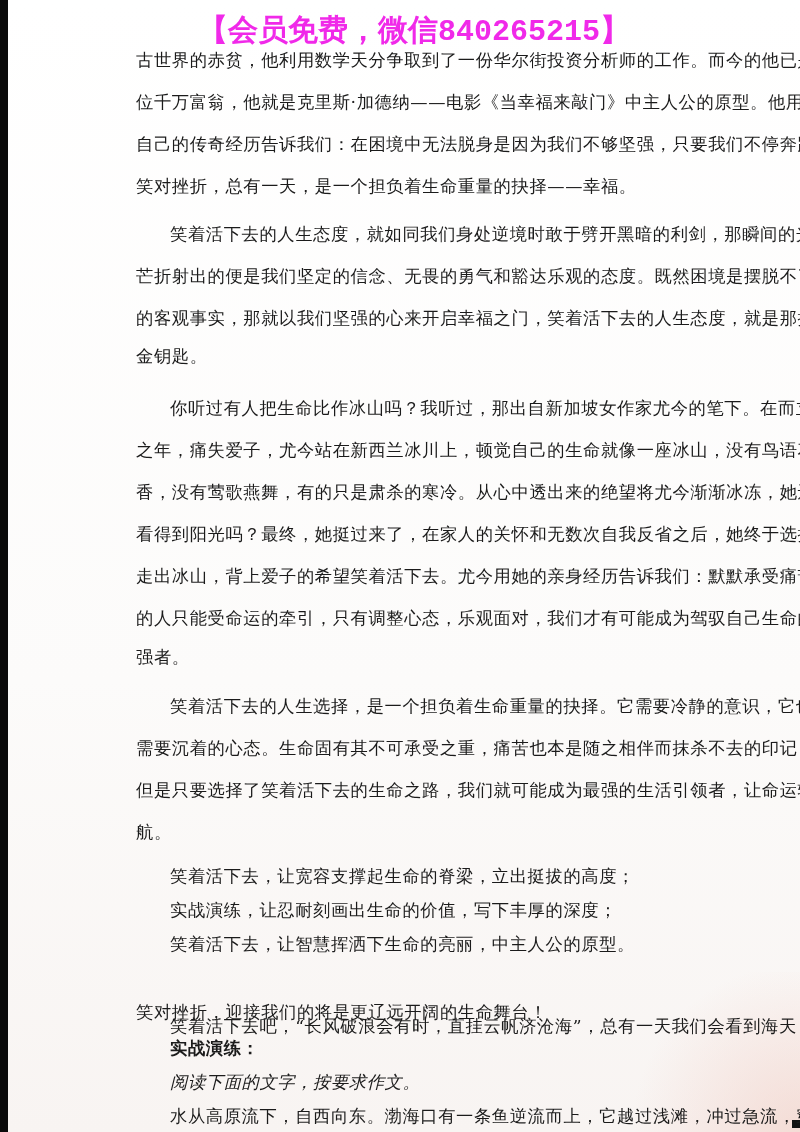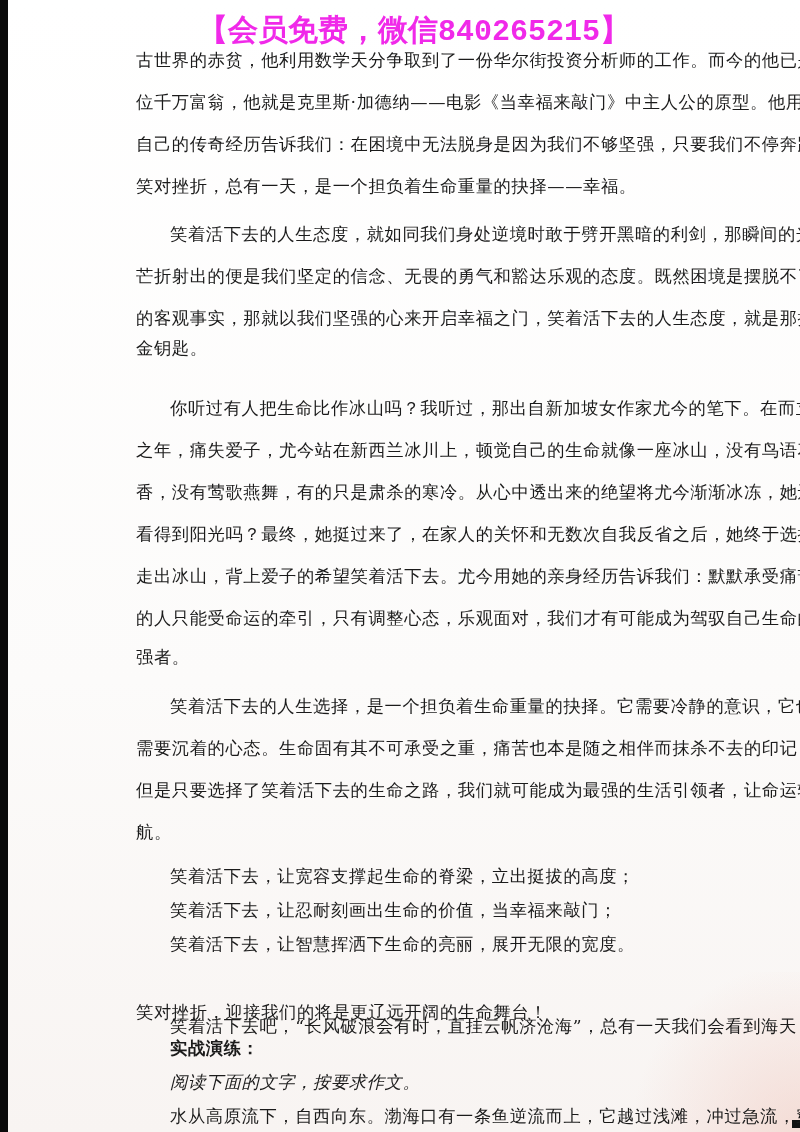--- a/index.html
+++ b/index.html
@@ -51,38 +51,38 @@
   <div class="content" style="top:0;">
 
     <div class="line" style="top:48px;">古世界的赤贫，他利用数学天分争取到了一份华尔街投资分析师的工作。而今的他已是一</div>
     <div class="line" style="top:90px;">位千万富翁，他就是克里斯·加德纳——电影《当幸福来敲门》中主人公的原型。他用</div>
     <div class="line" style="top:132px;">自己的传奇经历告诉我们：在困境中无法脱身是因为我们不够坚强，只要我们不停奔跑，</div>
     <div class="line" style="top:174px;">笑对挫折，总有一天，是一个担负着生命重量的抉择——幸福。</div>
 
     <div class="line indent" style="top:222px;">笑着活下去的人生态度，就如同我们身处逆境时敢于劈开黑暗的利剑，那瞬间的光</div>
     <div class="line" style="top:264px;">芒折射出的便是我们坚定的信念、无畏的勇气和豁达乐观的态度。既然困境是摆脱不了</div>
     <div class="line" style="top:306px;">的客观事实，那就以我们坚强的心来开启幸福之门，笑着活下去的人生态度，就是那把</div>
-    <div class="line" style="top:336px;text-align:center;">金钥匙。</div>
+    <div class="line" style="top:344px;text-align:center;">金钥匙。</div>
 
     <div class="line indent" style="top:396px;">你听过有人把生命比作冰山吗？我听过，那出自新加坡女作家尤今的笔下。在而立</div>
     <div class="line" style="top:438px;">之年，痛失爱子，尤今站在新西兰冰川上，顿觉自己的生命就像一座冰山，没有鸟语花</div>
     <div class="line" style="top:480px;">香，没有莺歌燕舞，有的只是肃杀的寒冷。从心中透出来的绝望将尤今渐渐冰冻，她还</div>
     <div class="line" style="top:522px;">看得到阳光吗？最终，她挺过来了，在家人的关怀和无数次自我反省之后，她终于选择</div>
     <div class="line" style="top:564px;">走出冰山，背上爱子的希望笑着活下去。尤今用她的亲身经历告诉我们：默默承受痛苦</div>
     <div class="line" style="top:606px;">的人只能受命运的牵引，只有调整心态，乐观面对，我们才有可能成为驾驭自己生命的</div>
     <div class="line" style="top:645px;">强者。</div>
 
     <div class="line indent" style="top:694px;">笑着活下去的人生选择，是一个担负着生命重量的抉择。它需要冷静的意识，它也</div>
     <div class="line" style="top:736px;">需要沉着的心态。生命固有其不可承受之重，痛苦也本是随之相伴而抹杀不去的印记，</div>
     <div class="line" style="top:778px;">但是只要选择了笑着活下去的生命之路，我们就可能成为最强的生活引领者，让命运转</div>
     <div class="line" style="top:820px;">航。</div>
 
     <div class="line indent" style="top:864px;">笑着活下去，让宽容支撑起生命的脊梁，立出挺拔的高度；</div>
-    <div class="line indent" style="top:898px;">笑着活下去，让忍耐刻画出生命的价值，当幸福来敲门；</div>
-    <div class="line indent" style="top:932px;">笑着活下去，让智慧挥洒下生命的亮丽，展开无限的宽度。</div>
+    <div class="line indent" style="top:898px;">实战演练，让忍耐刻画出生命的价值，写下丰厚的深度；</div>
+    <div class="line indent" style="top:932px;">笑着活下去，让智慧挥洒下生命的亮丽，中主人公的原型。</div>
     <div class="line indent" style="top:1014px;">笑着活下去吧，“长风破浪会有时，直挂云帆济沧海”，总有一天我们会看到海天</div>
     <div class="line" style="top:1000px;">笑对挫折，迎接我们的将是更辽远开阔的生命舞台！</div>
   </div>
 
   <div class="content" style="top:0;">
     <div class="line indent bold" style="top:1036px;font-family:Liberation Serif, serif;">实战演练：</div>
     <div class="line indent sans" style="top:1070px;">阅读下面的文字，按要求作文。</div>
     <div class="line indent" style="top:1104px;">水从高原流下，自西向东。渤海口有一条鱼逆流而上，它越过浅滩，冲过急流，穿</div>
   </div>
 

